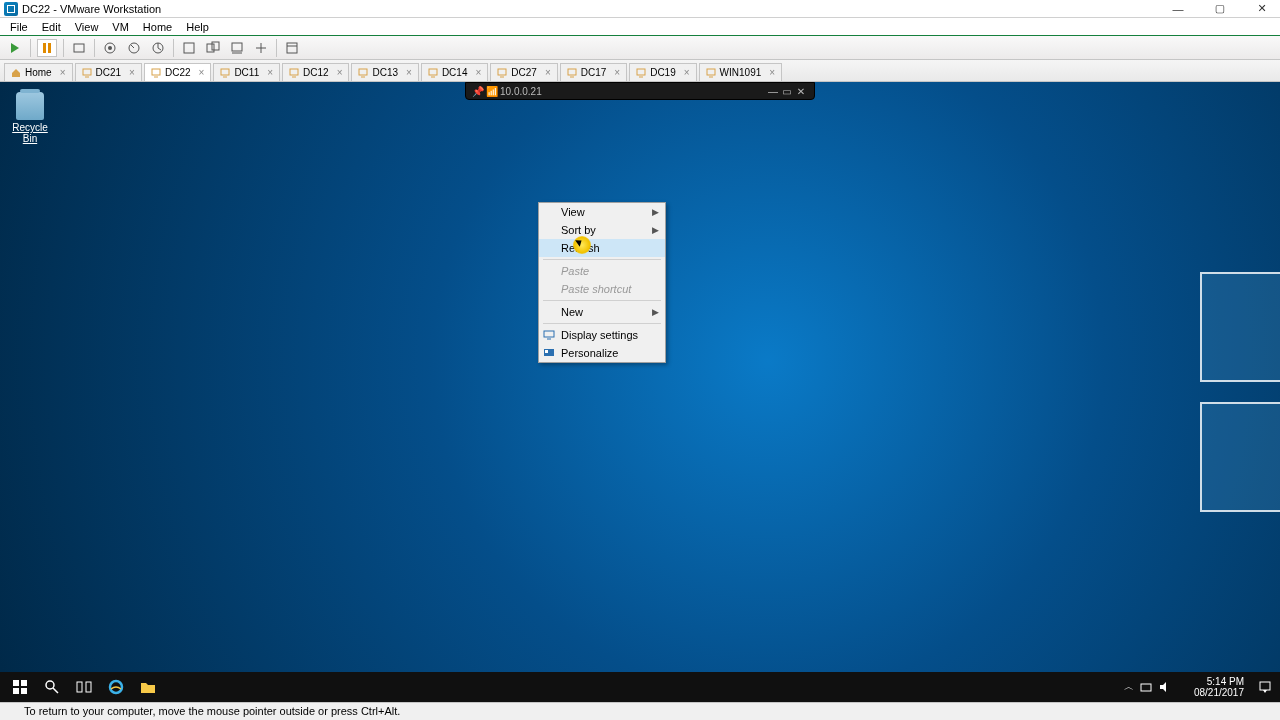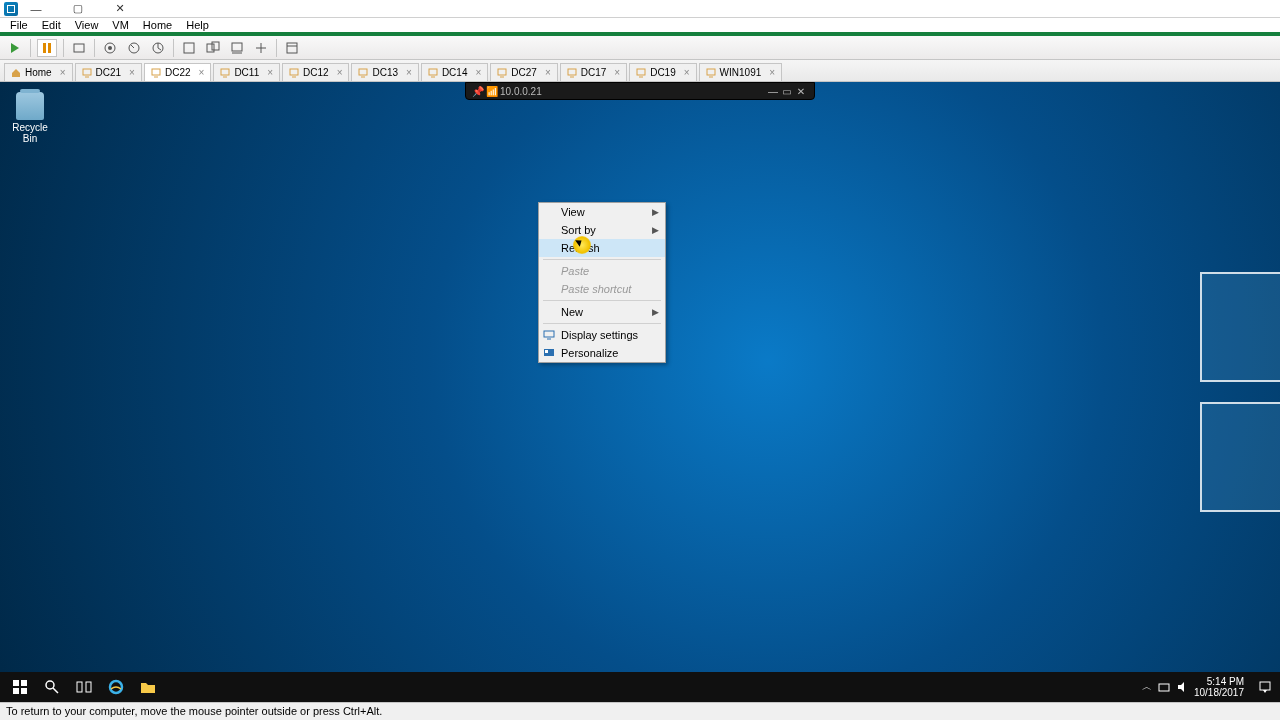--- a/index.html
+++ b/index.html
@@ -6,21 +6,21 @@
 body { width: 1280px; height: 720px; overflow: hidden; background: #fff; position: relative; }
 
 
 .vmware-titlebar { height: 18px; background: #fff; display: flex; align-items: center; padding: 0 4px; font-size: 11px; border-bottom: 1px solid #d0d0d0; }
 .vmware-titlebar .app-icon { width: 14px; height: 14px; background: linear-gradient(135deg,#0a84c1,#0a6aa1); border-radius: 2px; margin-right: 4px; position: relative; }
 .vmware-titlebar .app-icon::after { content:""; position:absolute; inset:3px; border:1px solid #fff; }
 .vmware-titlebar .title { flex: 1; }
 .vmware-titlebar .win-ctrls { display: flex; gap: 14px; }
 .vmware-titlebar .win-ctrl { width: 28px; height: 16px; display:flex; align-items:center; justify-content:center; font-size: 11px; color:#333; cursor:pointer; }
 
-.menubar { height: 18px; display:flex; align-items:center; font-size: 11px; padding: 0 4px; gap: 2px; border-bottom: 4px solid #15803d; }
+.menubar { height: 18px; display:flex; align-items:center; font-size: 11px; padding: 0 4px; gap: 2px; border-bottom: 1px solid #15803d; }
 .menubar .menu-item { padding: 2px 6px; cursor:pointer; }
 
 .toolbar { height: 24px; background: linear-gradient(#f9f9f9,#eceaea); border-bottom: 1px solid #c5c5c5; display:flex; align-items:center; padding: 0 6px; gap: 6px; }
 .toolbar .sep { width:1px; height:18px; background:#c5c5c5; }
 .tool-btn { width:18px; height:18px; display:flex; align-items:center; justify-content:center; border:1px solid transparent; cursor:pointer; }
 .tool-btn svg { width:14px; height:14px; }
 .pause-btn { width:20px; height:18px; background:#fff; border:1px solid #c5c5c5; display:flex; align-items:center; justify-content:center; }
 .pause-btn .bar { width:3px; height:10px; background:#e08a00; margin:0 1px; }
 
 .tabbar { height: 22px; background: linear-gradient(#f5f5f5,#e9e9e9); border-bottom:1px solid #c5c5c5; display:flex; align-items:flex-end; padding: 0 4px; }
@@ -35,21 +35,21 @@
 
 .win-logo { position:absolute; right:80px; top:50%; transform:translateY(-50%); }
 .win-logo .pane { position:absolute; border:2px solid rgba(255,255,255,0.8); background: rgba(130,210,255,0.15); }
 
 
 .guest-topbar { position:absolute; top:0; left:50%; transform:translateX(-50%); width:350px; height:18px; background:#1a1a1a; border:1px solid #000; border-bottom-left-radius:4px; border-bottom-right-radius:4px; display:flex; align-items:center; color:#bbb; font-size:10px; padding: 0 6px; }
 .guest-topbar .middle { flex:1; text-align:left; }
 .guest-topbar .ctrl { width:14px; text-align:center; cursor:pointer; }
 
 
-.recycle-bin { position:absolute; top:10px; left:8px; width:44px; text-align:center; color:#fff; font-size:10px; cursor:pointer; }
+.recycle-bin { position:absolute; top:10px; left:8px; width:44px; text-align:center; color:#fff; font-size:10px; cursor:pointer;text-decoration:underline; }
 .recycle-bin .icon { width:28px; height:28px; margin:0 auto 2px; background: linear-gradient(#9ec8e0,#6fa9c9); border-radius: 4px 4px 2px 2px; position:relative; }
 .recycle-bin .icon::before { content:""; position:absolute; top:-3px; left:4px; right:4px; height:4px; background:#7fb3d1; border-radius:2px; }
 
 
 .context-menu { position:absolute; left:538px; top:120px; width:128px; background:#f0f0f0; border:1px solid #a0a0a0; box-shadow: 2px 2px 4px rgba(0,0,0,0.3); font-size:11px; }
 .cm-item { height:18px; padding: 0 8px 0 22px; display:flex; align-items:center; position:relative; cursor:pointer; }
 .cm-item.hover { background:#cde6f7; }
 .cm-item.disabled { color:#999; cursor:default;font-style:italic; }
 .cm-sep { height:1px; background:#d0d0d0; margin: 2px 4px; }
 .cm-item .arrow { position:absolute; right:6px; font-size:9px; color:#555; }
@@ -58,33 +58,34 @@
 
 .cursor-highlight { position:absolute; left:573px; top:154px; width:18px; height:18px; background: radial-gradient(circle,#ffe95a 0%, #f2c200 60%, rgba(242,194,0,0) 100%); border-radius:50%; pointer-events:none; z-index:50; }
 .cursor-highlight::after { content:""; position:absolute; left:4px; top:2px; width:0; height:0; border-left:5px solid #000; border-top:4px solid transparent; border-bottom:4px solid transparent; transform:rotate(-35deg); }
 
 
 .guest-taskbar { position:absolute; bottom:0; left:0; right:0; height:30px; background:#101010; display:flex; align-items:center; padding: 0 4px; }
 .guest-taskbar .tb-btn { width:32px; height:30px; display:flex; align-items:center; justify-content:center; cursor:pointer; }
 .guest-taskbar .tb-btn svg { width:16px; height:16px; }
 .guest-taskbar .spacer { flex:1; }
 .guest-taskbar .tray { display:flex; align-items:center; gap:6px; color:#fff; font-size:10px; }
-.guest-taskbar .clock { text-align:right; line-height:11px; font-size:10px; padding-right:4px; }
+.guest-taskbar .clock { text-align:right; line-height:11px; font-size:10px; padding-right:4px;margin-left:18px; }
 .guest-taskbar .notif { width:22px; height:30px; display:flex; align-items:center; justify-content:center; }
 
 
-.statusbar { height: 18px; background:#f0f0f0; border-top:1px solid #c5c5c5; font-size:11px; padding: 2px 6px; }
+.statusbar { height: 18px; background:#f0f0f0; border-top:1px solid #c5c5c5; font-size:11px; padding: 2px 24px; }
 
 svg { display:block; }
 </style>
 </head>
 <body>
 
 <div class="vmware-titlebar">
   <div class="app-icon"></div>
+  <div class="title">DC22 - VMware Workstation</div>
   <div class="win-ctrls">
     <div class="win-ctrl">—</div>
     <div class="win-ctrl">▢</div>
     <div class="win-ctrl">✕</div>
   </div>
 </div>
 
 <div class="menubar">
   <div class="menu-item">File</div>
   <div class="menu-item">Edit</div>
@@ -356,21 +357,21 @@
     <div class="tray">
       <span style="font-size:10px;">︿</span>
       <svg width="12" height="12" viewBox="0 0 12 12">
           <rect x="1" y="3" width="10" height="7" fill="none" stroke="#fff"></rect>
         </svg>
       <svg width="12" height="12" viewBox="0 0 12 12">
           <path d="M2 4 L5 4 L8 1 L8 11 L5 8 L2 8 Z" fill="#fff"></path>
         </svg>
       <div class="clock">
         <div>5:14 PM</div>
-        <div>10/18/2017</div>
+        <div>08/21/2017</div>
       </div>
       <div class="notif">
         <svg width="14" height="14" viewBox="0 0 14 14">
             <rect x="2" y="2" width="10" height="8" fill="none" stroke="#fff"></rect>
             <path d="M5 10 L7 13 L9 10" fill="#fff"></path>
           </svg>
       </div>
     </div>
   </div>
 </div>

